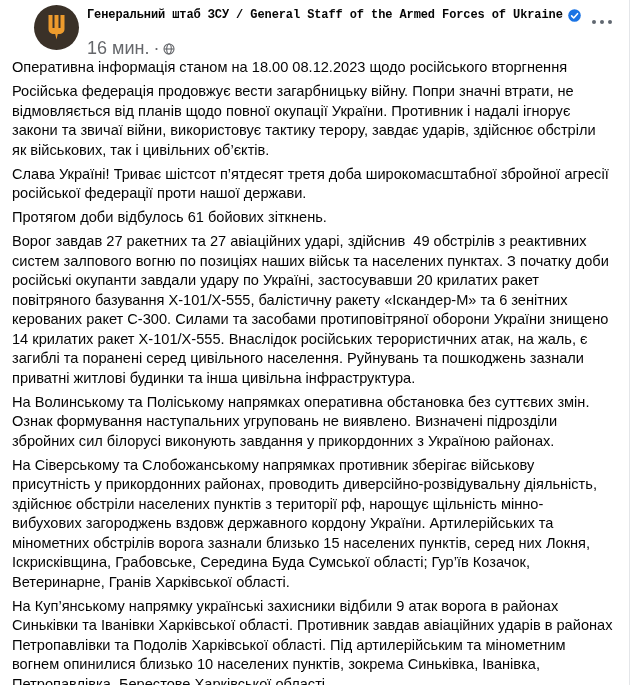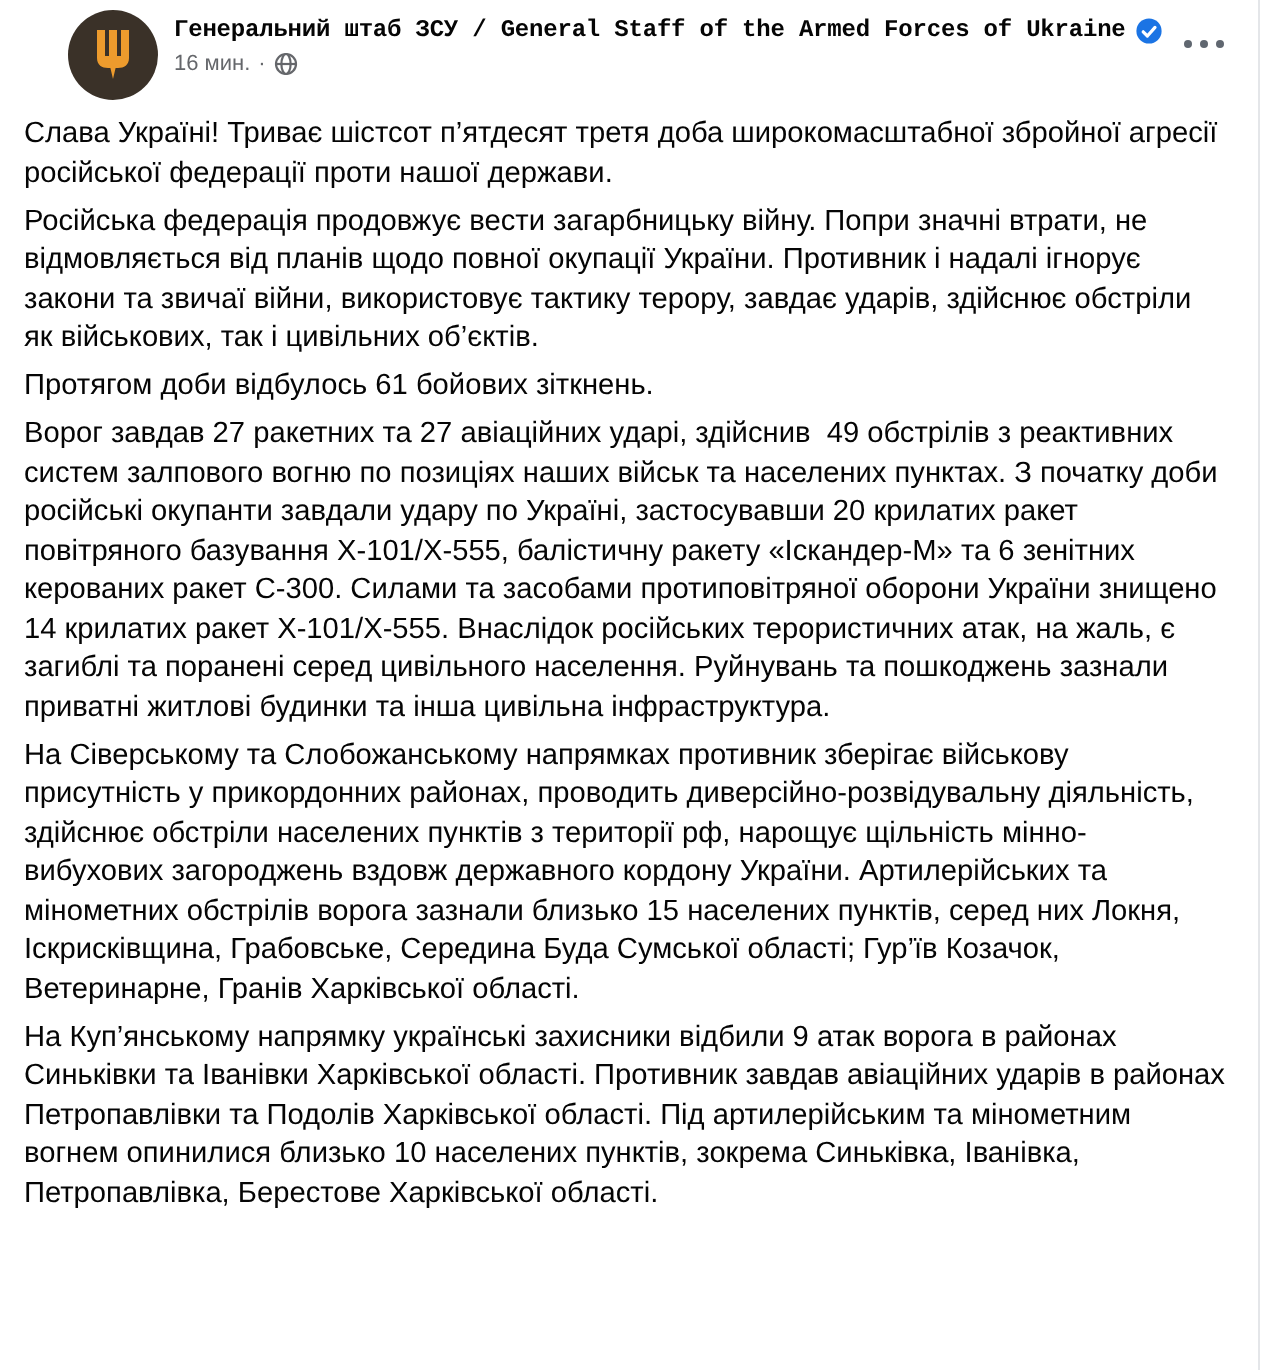--- a/index.html
+++ b/index.html
@@ -21,22 +21,22 @@
     cursor:pointer;
   }
   .hcol{position:absolute;left:87px;top:8px;}
   .name-row{display:flex;align-items:center;white-space:nowrap;}
   .name{
     font-size:12px;font-weight:700;color:var(--name,#050505);
     letter-spacing:-0.1px;cursor:pointer;font-family:Liberation Mono, monospace;
   }
   .badge{margin-left:5px;flex:0 0 auto;}
   .meta{
-    display:flex;align-items:center;gap:4px;margin-top:4px;
-    font-size:11px;color:var(--meta,#65676b);
+    display:flex;align-items:center;gap:4px;margin-top:16px;
+    font-size:18px;color:var(--meta,#65676b);
   }
   .meta .time{cursor:pointer;}
   .more{
     position:absolute;left:586px;top:12px;width:32px;height:20px;
     display:flex;align-items:center;justify-content:center;gap:4px;cursor:pointer;
     border-radius:4px;
   }
   .more .dot{width:4px;height:4px;border-radius:50%;background:var(--dots,#606770);}
   
   .body{
@@ -87,21 +87,23 @@
 
     <div class="more" role="button" aria-label="More options">
       <span class="dot"></span>
       <span class="dot"></span>
       <span class="dot"></span>
     </div>
 
   </div>
 
   <div class="body">
+    <p>Оперативна інформація станом на 18.00 08.12.2023 щодо російського вторгнення</p>
+    <p>Російська федерація продовжує вести загарбницьку війну. Попри значні втрати, не відмовляється від планів щодо повної окупації України. Противник і надалі ігнорує закони та звичаї війни, використовує тактику терору, завдає ударів, здійснює обстріли як військових, так і цивільних об’єктів.</p>
     <p>Слава Україні! Триває шістсот п’ятдесят третя доба широкомасштабної збройної агресії російської федерації проти нашої держави.</p>
-    <p>Російська федерація продовжує вести загарбницьку війну. Попри значні втрати, не відмовляється від планів щодо повної окупації України. Противник і надалі ігнорує закони та звичаї війни, використовує тактику терору, завдає ударів, здійснює обстріли як військових, так і цивільних об’єктів.</p>
     <p>Протягом доби відбулось 61 бойових зіткнень.</p>
     <p>Ворог завдав 27 ракетних та 27 авіаційних ударі, здійснив&nbsp; 49 обстрілів з реактивних систем залпового вогню по позиціях наших військ та населених пунктах. З початку доби російські окупанти завдали удару по Україні, застосувавши 20 крилатих ракет повітряного базування Х-101/Х-555, балістичну ракету «Іскандер-М» та 6 зенітних керованих ракет С-300. Силами та засобами протиповітряної оборони України знищено 14 крилатих ракет Х-101/Х-555. Внаслідок російських терористичних атак, на жаль, є загиблі та поранені серед цивільного населення. Руйнувань та пошкоджень зазнали приватні житлові будинки та інша цивільна інфраструктура.</p>
+    <p>На Волинському та Поліському напрямках оперативна обстановка без суттєвих змін. Ознак формування наступальних угруповань не виявлено. Визначені підрозділи збройних сил білорусі виконують завдання у прикордонних з Україною районах.</p>
     <p>На Сіверському та Слобожанському напрямках противник зберігає військову присутність у прикордонних районах, проводить диверсійно-розвідувальну діяльність, здійснює обстріли населених пунктів з території рф, нарощує щільність мінно-вибухових загороджень вздовж державного кордону України. Артилерійських та мінометних обстрілів ворога зазнали близько 15 населених пунктів, серед них Локня, Іскрисківщина, Грабовське, Середина Буда Сумської області; Гур’їв Козачок, Ветеринарне, Гранів Харківської області.</p>
     <p>На Куп’янському напрямку українські захисники відбили 9 атак ворога в районах Синьківки та Іванівки Харківської області. Противник завдав авіаційних ударів в районах Петропавлівки та Подолів Харківської області. Під артилерійським та мінометним вогнем опинилися близько 10 населених пунктів, зокрема Синьківка, Іванівка, Петропавлівка, Берестове Харківської області.</p>
   </div>
 
 </div>
 
 </body></html>

